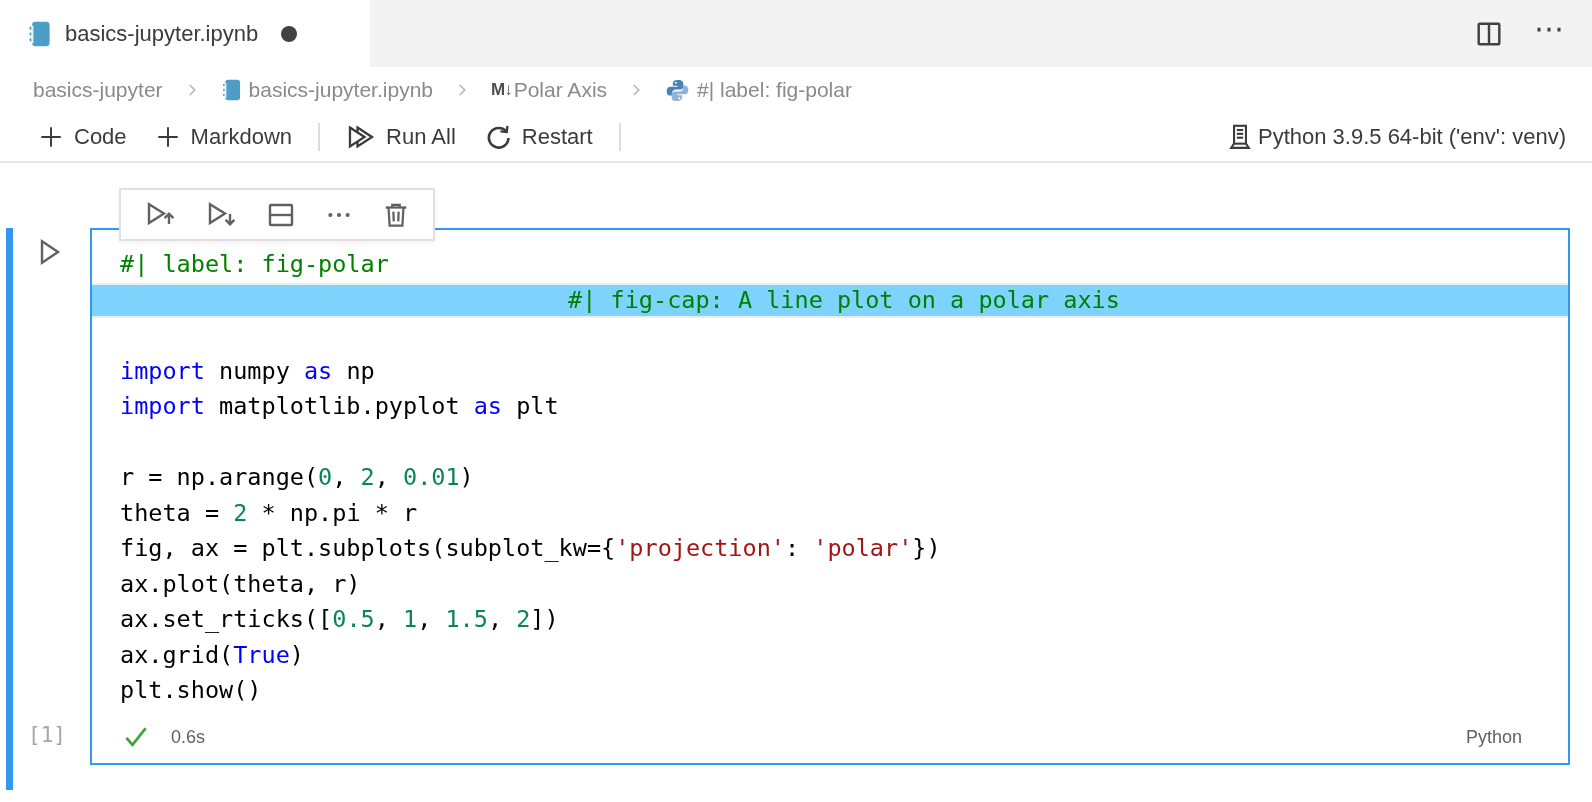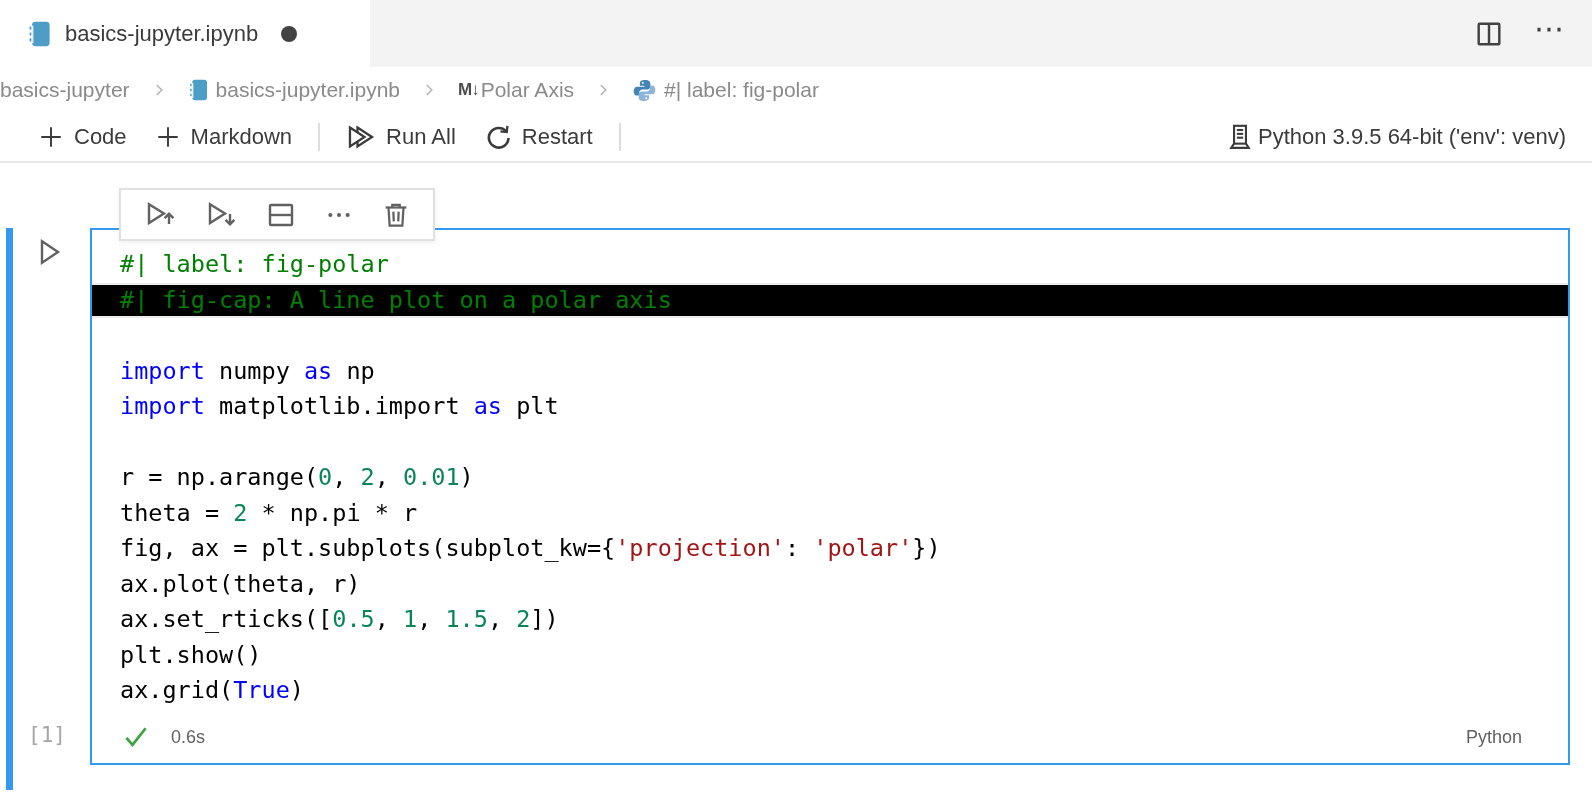--- a/index.html
+++ b/index.html
@@ -9,21 +9,21 @@
   
   .tabbar { height:67px; background:#f3f3f3; display:flex; align-items:stretch; position:relative; }
   .tab { width:370px; background:#ffffff; display:flex; align-items:center; padding-left:27px; gap:13px; cursor:pointer; }
   .tab-title { font-size:22px; color:#3b3b3b; }
   .tab-dot { width:16px; height:16px; border-radius:50%; background:#424242; margin-left:10px; }
   .tab-actions { position:absolute; right:26px; top:0; height:67px; display:flex; align-items:center; gap:30px; }
   .icon-btn { display:flex; align-items:center; justify-content:center; cursor:pointer; }
   .more-dots { font-size:30px; color:#424242; letter-spacing:2px; line-height:1; padding-bottom:10px; }
 
   
-  .breadcrumbs { height:46px; background:#fff; display:flex; align-items:center; gap:20px; }
+  .breadcrumbs { height:46px; background:#fff; display:flex; align-items:center; padding-left:33px; gap:20px; }
   .crumb { display:flex; align-items:center; gap:7px; font-size:21px; color:#8a8a8a; cursor:pointer; white-space:nowrap; }
   .crumb-sep { color:#b5b5b5; }
   .md-glyph { font-size:17px; font-weight:700; color:#4d4d4d; letter-spacing:-1px; }
 
   
   .nb-toolbar { height:50px; background:#fff; border-bottom:2px solid #e7e7e7; display:flex; align-items:center; padding:0 24px; font-size:22px; color:#3b3b3b; }
   .tb-btn { display:flex; align-items:center; gap:10px; padding:0 14px; height:40px; cursor:pointer; white-space:nowrap; border-radius:5px; }
   .tb-sep { width:2px; height:28px; background:#dddddd; margin:0 12px; }
   .tb-btn.disabled { color:#c2c2c2; cursor:default; }
   .kernel { margin-left:auto; display:flex; align-items:center; gap:4px; cursor:pointer; padding-right:2px; }
@@ -34,21 +34,21 @@
   .gutter-run { position:absolute; left:33px; top:73px; cursor:pointer; }
   .exec-count { position:absolute; left:28px; top:560px; font-family:"DejaVu Sans Mono", monospace; font-size:21px; color:#a6a6a6; }
 
   .cell { position:absolute; left:90px; top:65px; width:1480px; height:537px; background:#fff; border:2px solid #3399ef; }
 
   .cell-toolbar { position:absolute; left:119px; top:25px; height:53px; background:#fff; border:2px solid #e0e0e0; display:flex; align-items:center; gap:27px; padding:0 22px; box-shadow:0 2px 5px rgba(0,0,0,0.06); z-index:5; }
   .cell-toolbar .icon-btn { color:#616161; }
 
   .code { padding-top:17px; font-family:"DejaVu Sans Mono", monospace; font-size:23.5px; line-height:35.5px; color:#000; }
   .code-line { padding-left:28px; white-space:pre; }
-  .code-line.hl { background:#000000; box-shadow: inset 0 2px 0 #ececec, inset 0 -2px 0 #ececec; }
+  .code-line.hl { background:#7dd3fc; box-shadow: inset 0 2px 0 #ececec, inset 0 -2px 0 #ececec; text-align: center; }
   .tk-cm { color:#008000; }
   .tk-kw { color:#0000ff; }
   .tk-num { color:#098658; }
   .tk-str { color:#a31515; }
   .tk-pl { color:#000000; }
 
   .cell-status { position:absolute; left:2px; right:2px; bottom:2px; height:48px; display:flex; align-items:center; padding:0 44px 0 28px; font-size:18px; color:#616161; background:#fff; }
   .status-duration { margin-left:21px; }
   .status-lang { margin-left:auto; cursor:pointer; }
 
@@ -232,29 +232,29 @@
     </span>
   </div>
 
   <div class="cell">
     <div class="code">
       <div>
           <div class="code-line"><span class="tk-cm">#| label: fig-polar</span></div>
           <div class="code-line hl"><span class="tk-cm">#| fig-cap: A line plot on a polar axis</span></div>
           <div class="code-line">&nbsp;</div>
           <div class="code-line"><span class="tk-kw">import</span><span class="tk-pl"> numpy </span><span class="tk-kw">as</span><span class="tk-pl"> np</span></div>
-          <div class="code-line"><span class="tk-kw">import</span><span class="tk-pl"> matplotlib.import </span><span class="tk-kw">as</span><span class="tk-pl"> plt</span></div>
+          <div class="code-line"><span class="tk-kw">import</span><span class="tk-pl"> matplotlib.pyplot </span><span class="tk-kw">as</span><span class="tk-pl"> plt</span></div>
           <div class="code-line">&nbsp;</div>
           <div class="code-line"><span class="tk-pl">r = np.arange(</span><span class="tk-num">0</span><span class="tk-pl">, </span><span class="tk-num">2</span><span class="tk-pl">, </span><span class="tk-num">0.01</span><span class="tk-pl">)</span></div>
           <div class="code-line"><span class="tk-pl">theta = </span><span class="tk-num">2</span><span class="tk-pl"> * np.pi * r</span></div>
           <div class="code-line"><span class="tk-pl">fig, ax = plt.subplots(subplot_kw={</span><span class="tk-str">'projection'</span><span class="tk-pl">: </span><span class="tk-str">'polar'</span><span class="tk-pl">})</span></div>
           <div class="code-line"><span class="tk-pl">ax.plot(theta, r)</span></div>
           <div class="code-line"><span class="tk-pl">ax.set_rticks([</span><span class="tk-num">0.5</span><span class="tk-pl">, </span><span class="tk-num">1</span><span class="tk-pl">, </span><span class="tk-num">1.5</span><span class="tk-pl">, </span><span class="tk-num">2</span><span class="tk-pl">])</span></div>
+          <div class="code-line"><span class="tk-pl">ax.grid(</span><span class="tk-kw">True</span><span class="tk-pl">)</span></div>
           <div class="code-line"><span class="tk-pl">plt.show()</span></div>
-          <div class="code-line"><span class="tk-pl">ax.grid(</span><span class="tk-kw">True</span><span class="tk-pl">)</span></div>
         </div>
     </div>
     <div class="cell-status">
       <span>
         <svg width="28" height="26" viewBox="0 0 16 14" fill="none" stroke="#3fa33f" stroke-width="1.6">
           <polyline points="2.5,7.5 6,11.5 13.5,2"></polyline>
         </svg>
       </span>
       <span class="status-duration">0.6s</span>
       <span class="status-lang">Python</span>

